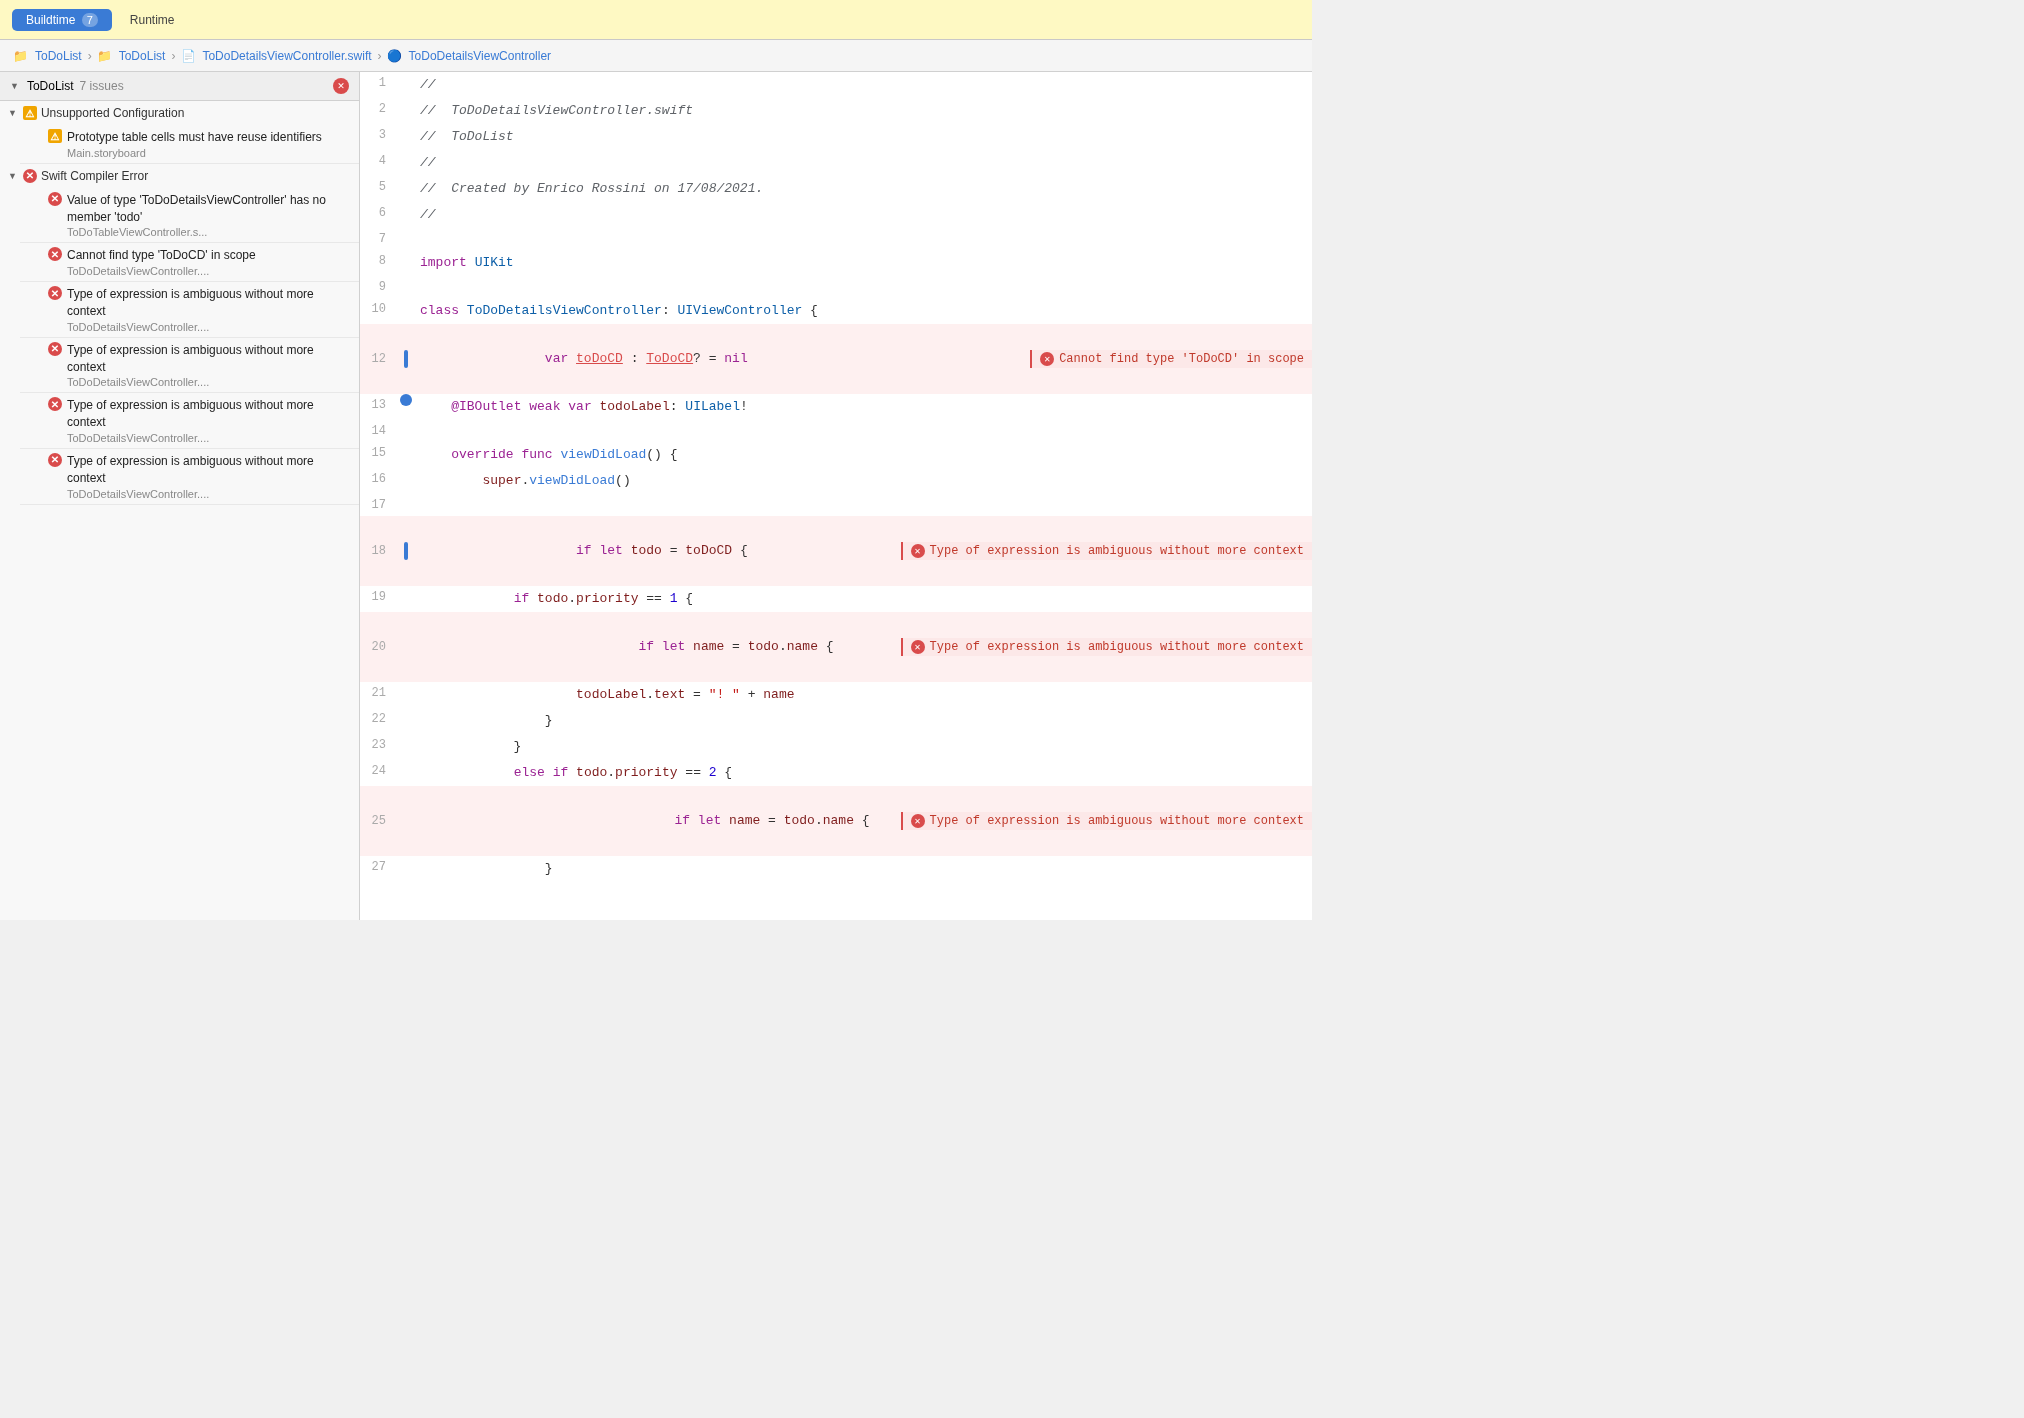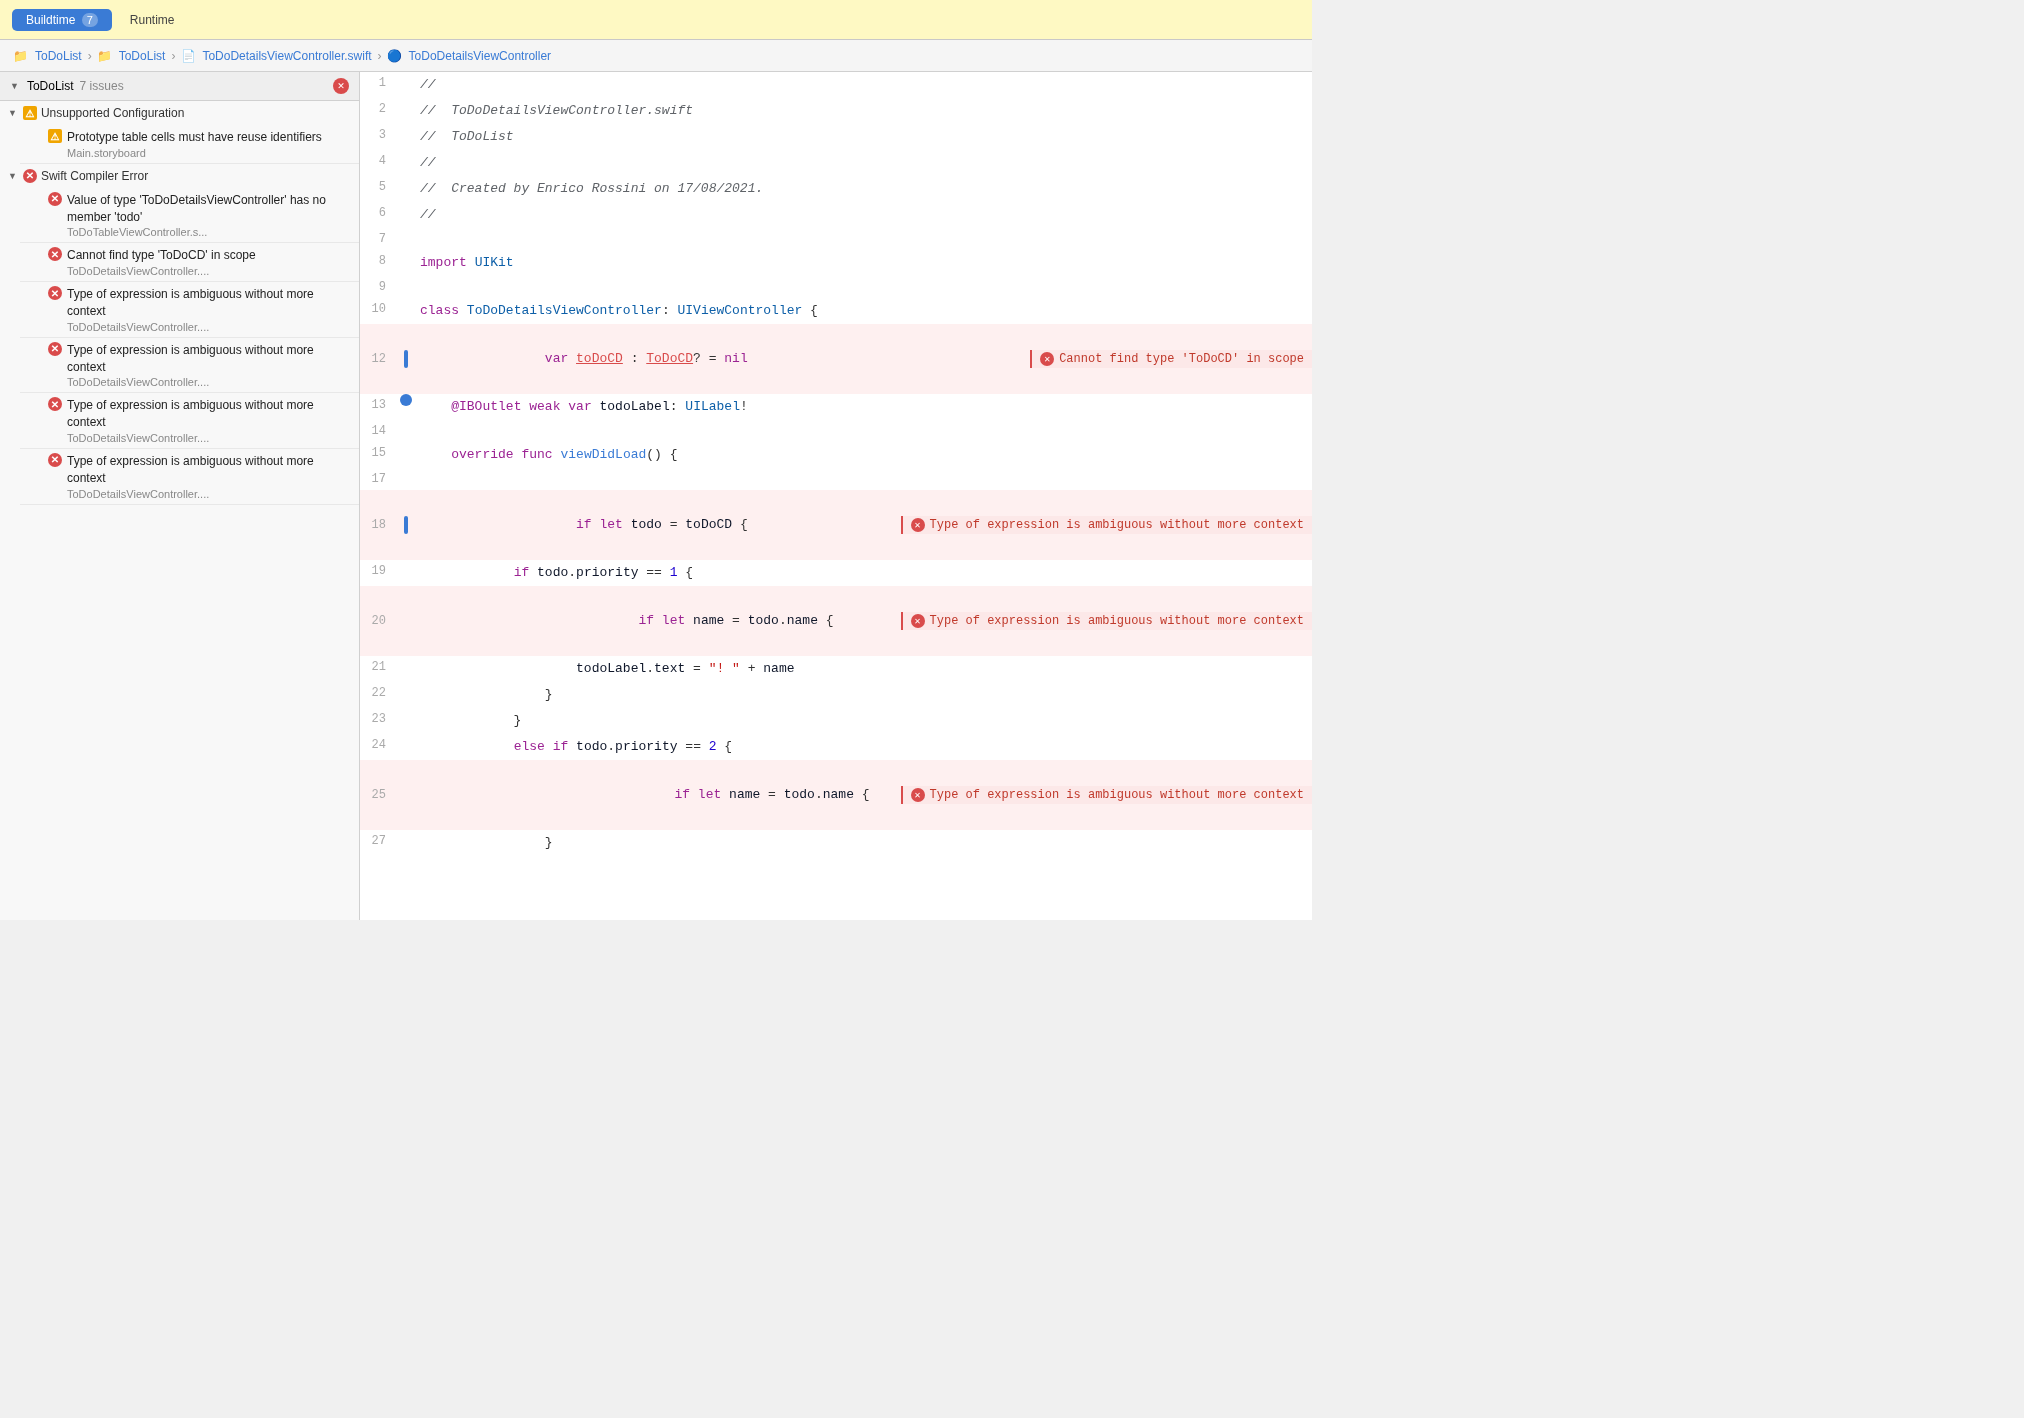--- a/index.html
+++ b/index.html
@@ -265,21 +265,21 @@
     .error-annotation .icon-error {
       flex-shrink: 0;
     }
     
     .kw { color: #9b2393; font-weight: 500; } 
     .str { color: #c41a16; } 
     .cm { color: #5f6368; font-style: italic; } 
     .fn { color: #3a7bd5; } 
     .num { color: #1c00cf; } 
     .cls { color: #0d5fa8; } 
-    .prop { color: #0f172a; } 
+    .prop { color: #7f1d1d; } 
     .err-token { color: #d94b4b; text-decoration: underline; }
   </style>
 </head>
 <body>
 
 <div class="app-container">
 
   <div class="toolbar">
     <button class="tab-button active">
       <span>Buildtime</span>
@@ -484,20 +484,25 @@
         <div class="line-gutter"></div>
         <div class="code-content"></div>
       </div>
 
       <div class="code-line">
         <div class="line-number">15</div>
         <div class="line-gutter"></div>
         <div class="code-content">&nbsp;&nbsp;&nbsp;&nbsp;<span class="kw">override</span> <span class="kw">func</span> <span class="fn">viewDidLoad</span>() {</div>
       </div>
 
+      <div class="code-line">
+        <div class="line-number">16</div>
+        <div class="line-gutter"></div>
+        <div class="code-content">&nbsp;&nbsp;&nbsp;&nbsp;&nbsp;&nbsp;&nbsp;&nbsp;<span class="prop">super</span>.<span class="fn">viewDidLoad</span>()</div>
+      </div>
 
       <div class="code-line">
         <div class="line-number">17</div>
         <div class="line-gutter"></div>
         <div class="code-content"></div>
       </div>
 
       <div class="code-line error-line" style="display:flex; flex-direction:column;">
         <div style="display:flex; align-items:center; width:100%;">
           <div class="line-number">18</div>

